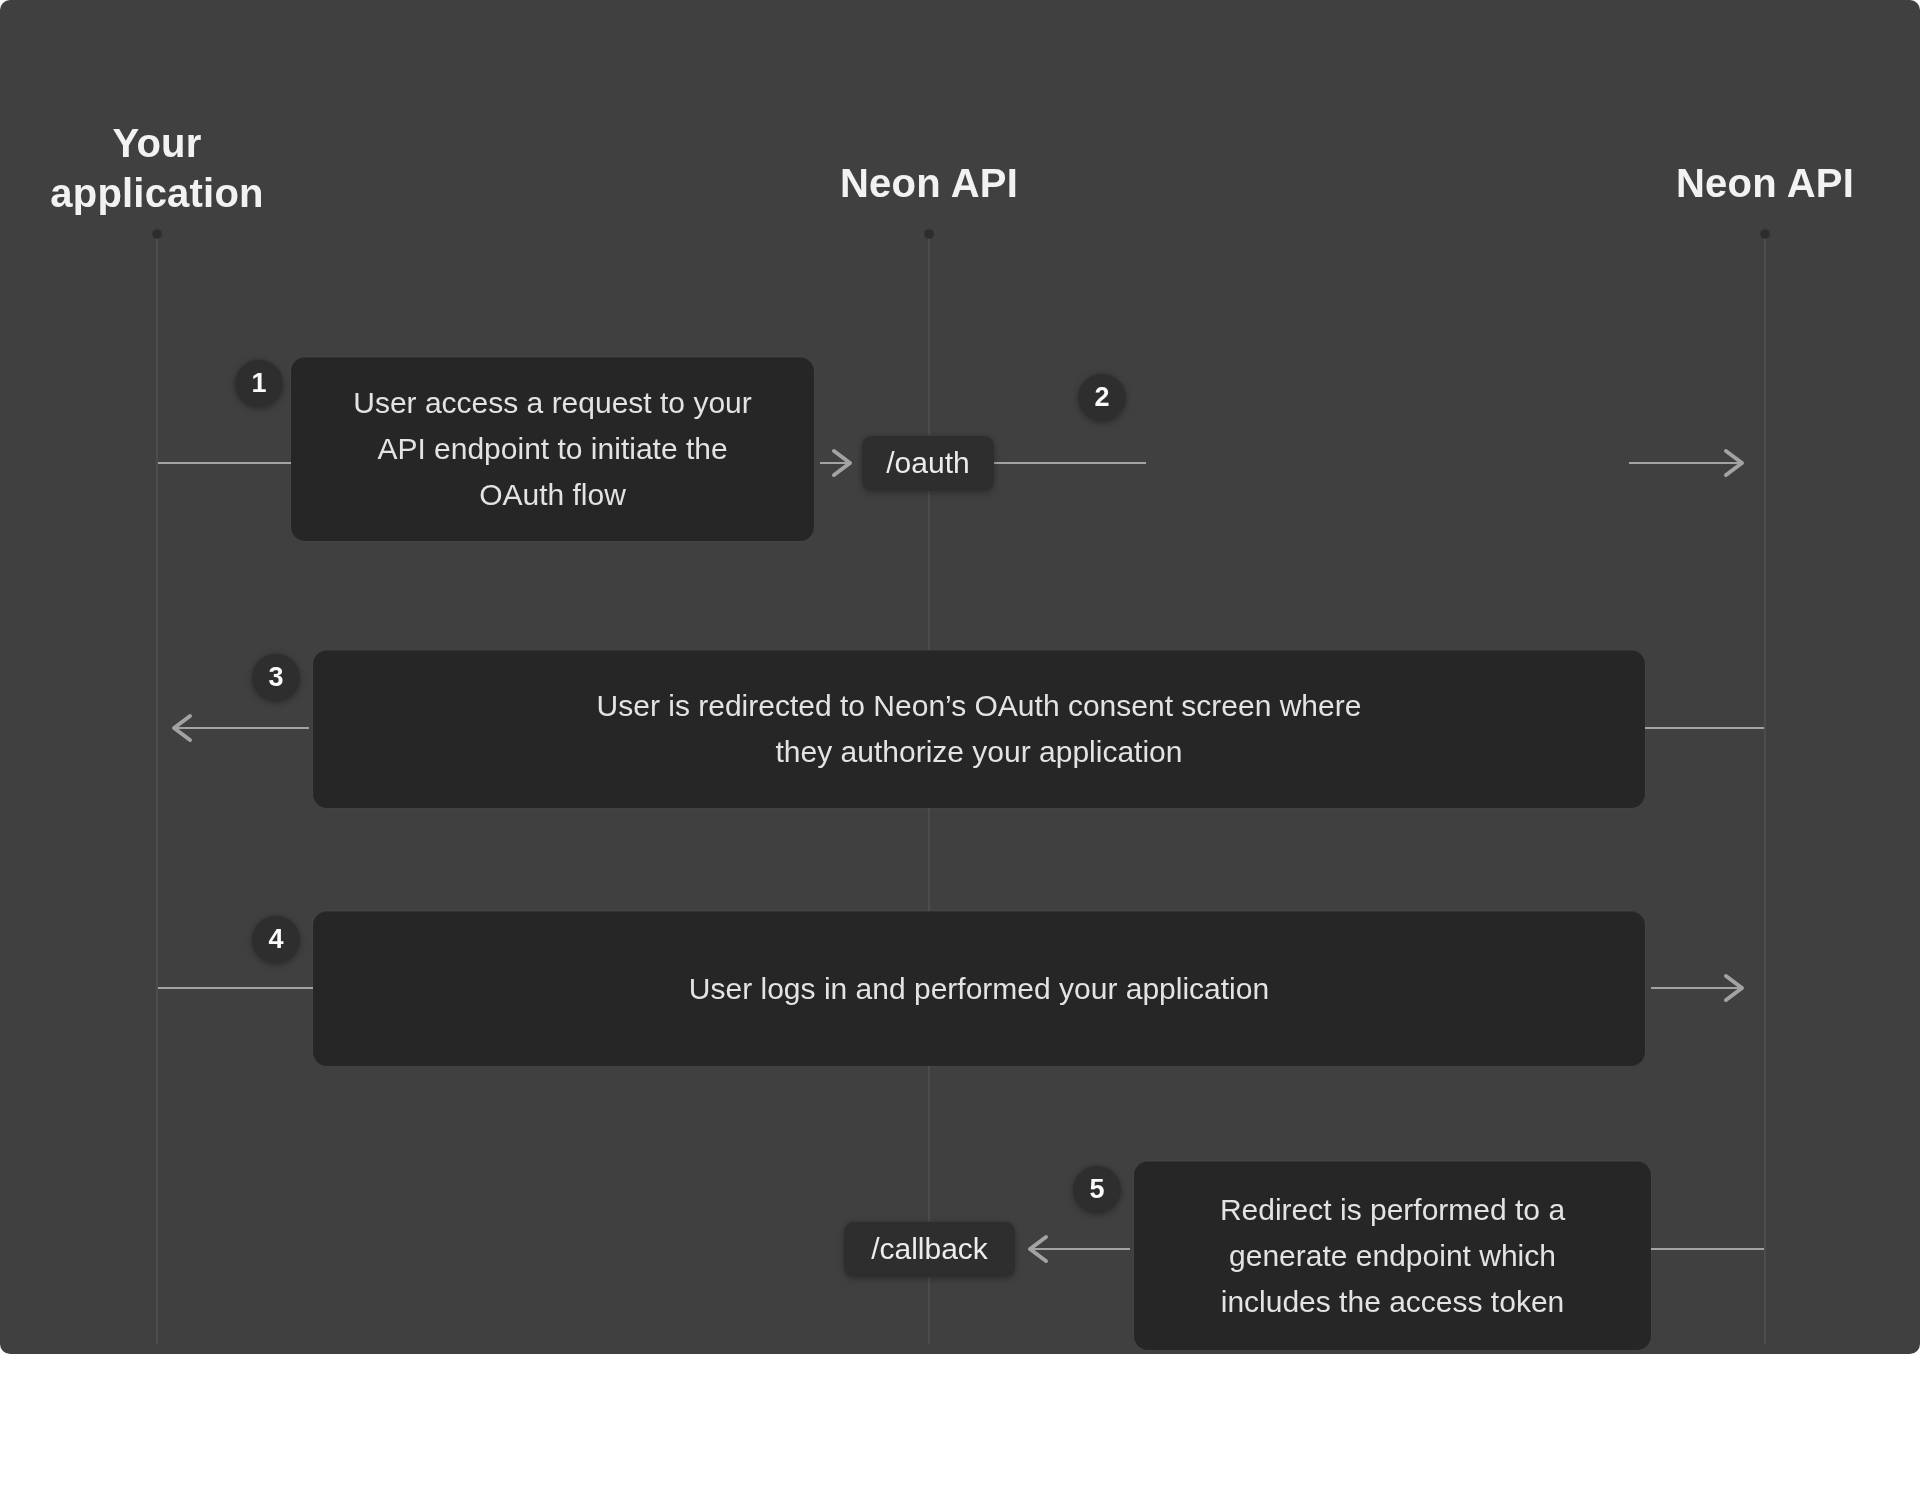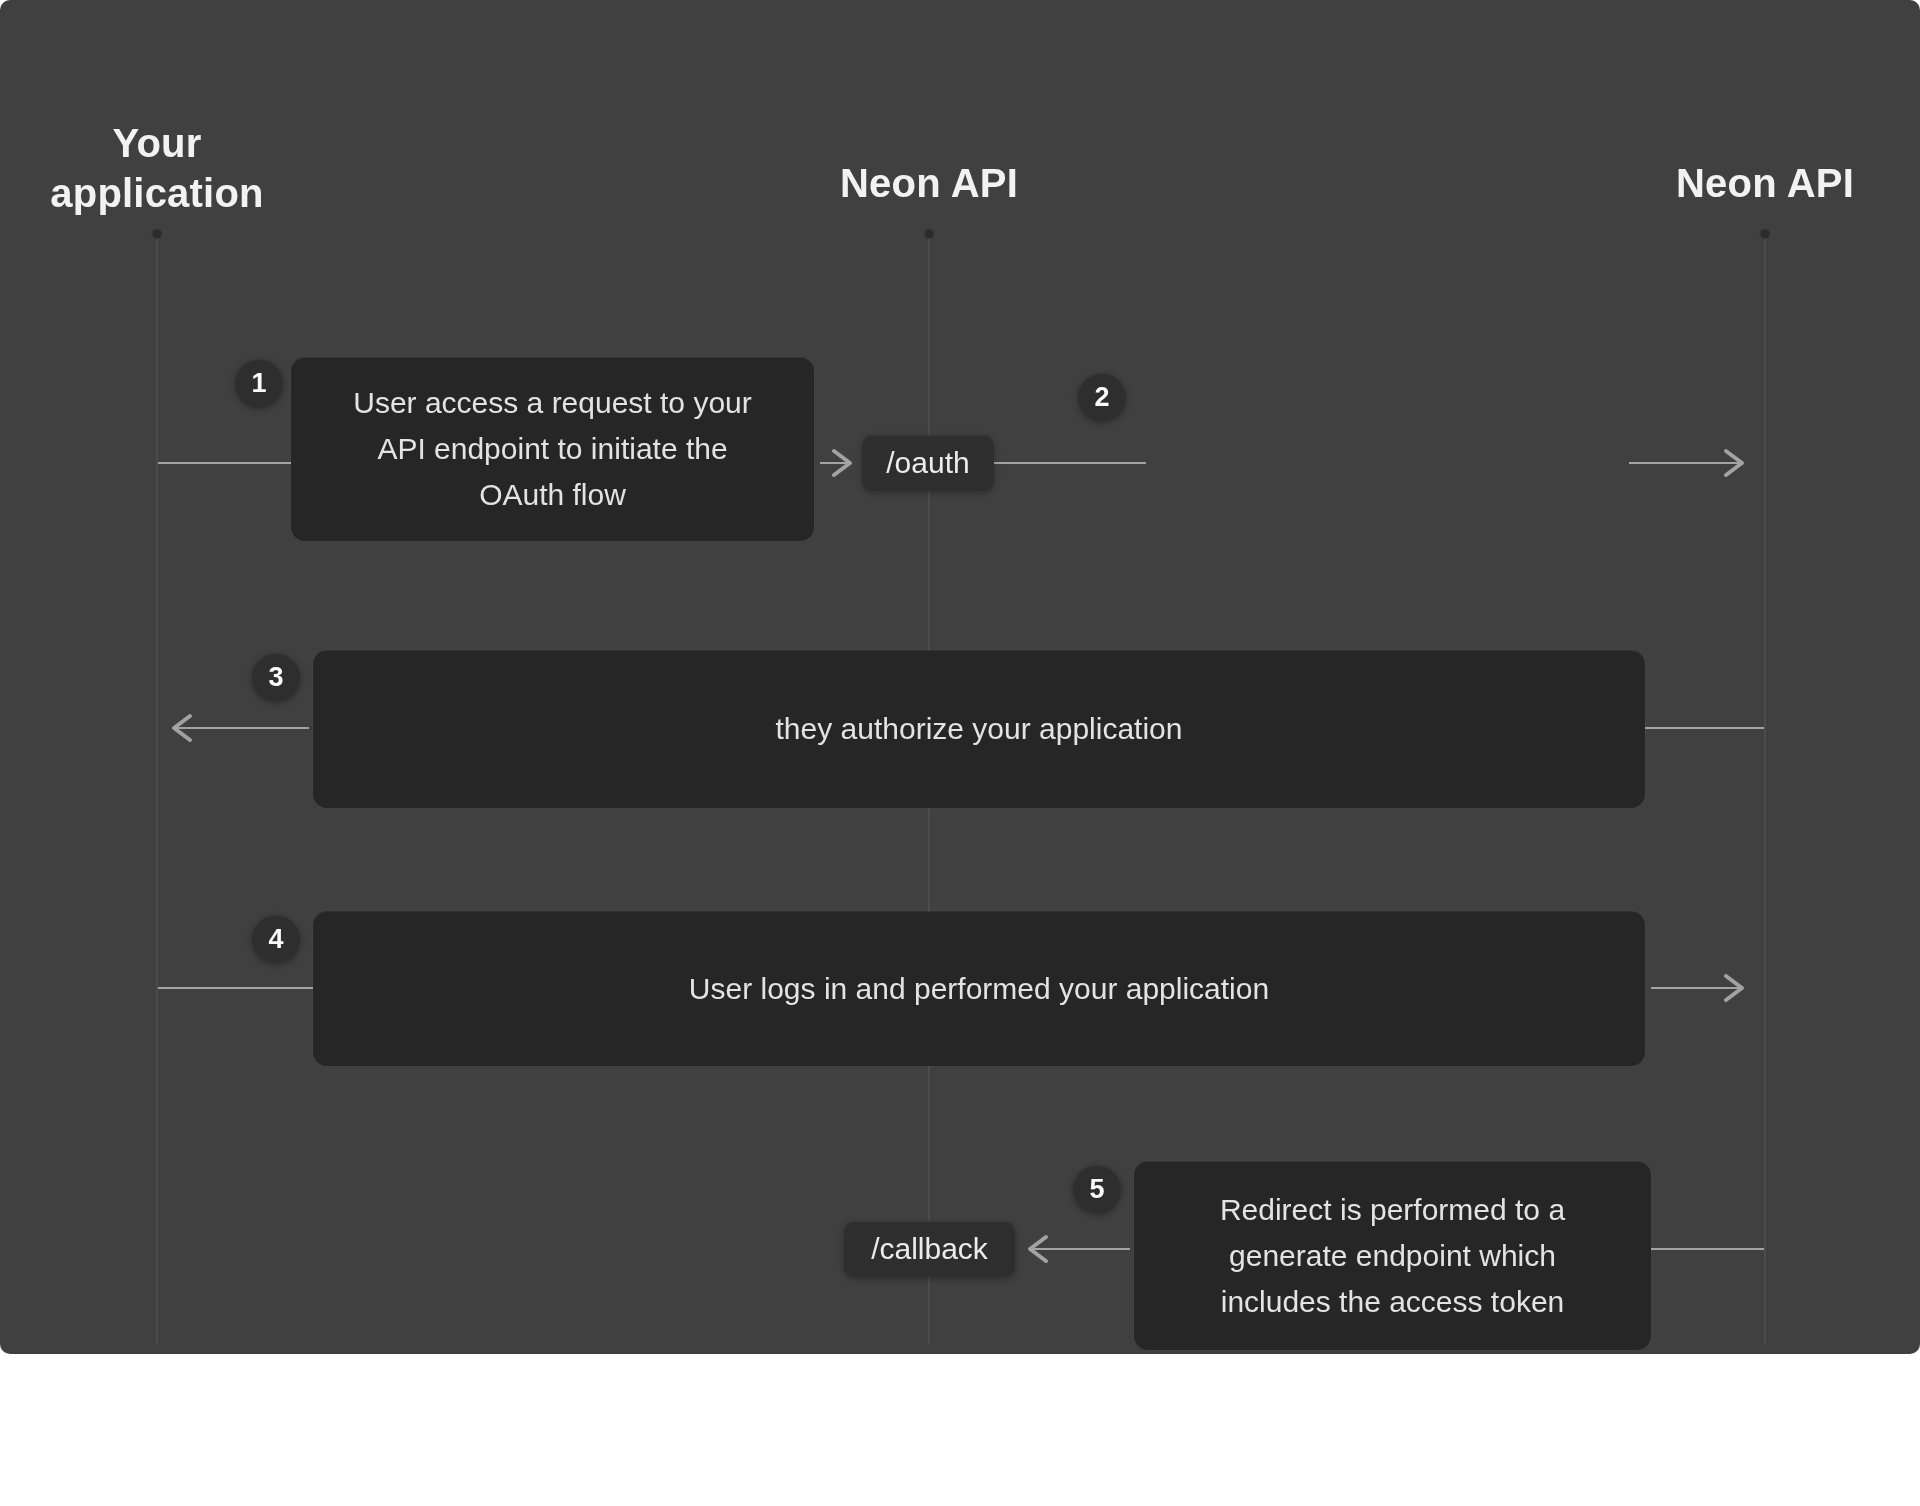--- a/index.html
+++ b/index.html
@@ -134,20 +134,21 @@
     <div>API endpoint to initiate the</div>
     <div>OAuth flow</div>
   </div>
 
   <div class="endpoint-badge" style="left:862px; top:435px; width:132px; height:56px;">/oauth</div>
 
   <div class="num-badge" style="left:1078px; top:373px;">2</div>
 
   <div class="num-badge" style="left:252px; top:653px;">3</div>
   <div class="step-box" style="left:313px; top:650px; width:1332px; height:158px;">
+    <div>User is redirected to Neon’s OAuth consent screen where</div>
     <div>they authorize your application</div>
   </div>
 
   <div class="num-badge" style="left:252px; top:915px;">4</div>
   <div class="step-box" style="left:313px; top:911px; width:1332px; height:155px;">
     <div>User logs in and performed your application</div>
   </div>
 
   <div class="endpoint-badge" style="left:844px; top:1221px; width:171px; height:56px;">/callback</div>
 

